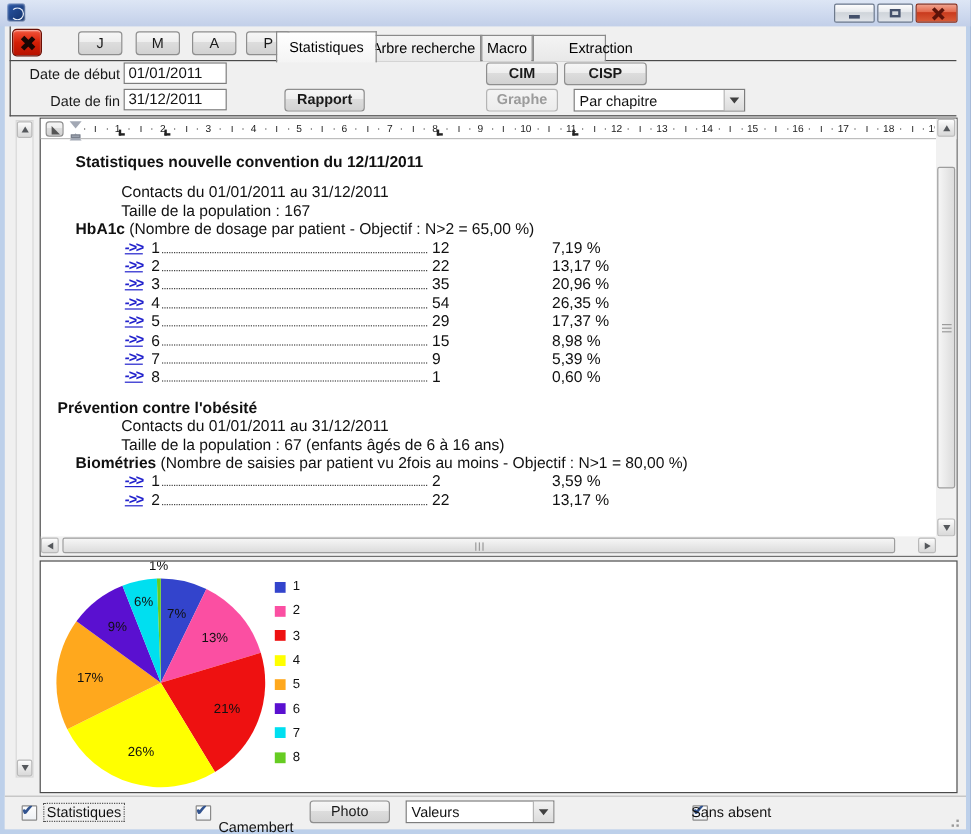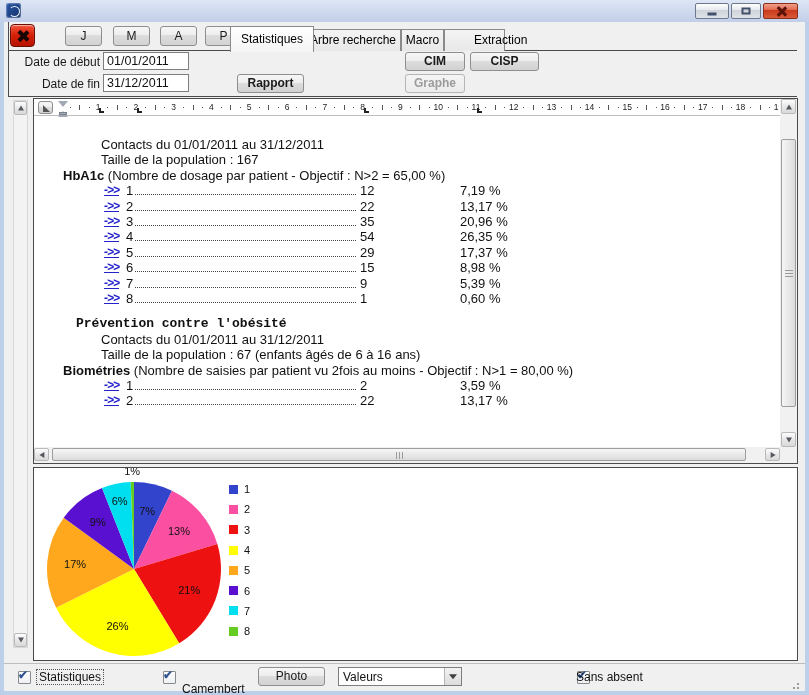--- a/index.html
+++ b/index.html
@@ -129,20 +129,26 @@
 
     <div class="lbl" style="left:10px;top:33px;width:86px;text-align:right;">Date de début</div>
     <div class="tbox" style="left:99px;top:30px;width:86px;">01/01/2011</div>
     <div class="btn ctl-btn bold" style="left:401px;top:30px;width:60px;">CIM</div>
     <div class="btn ctl-btn bold" style="left:466px;top:30px;width:69px;">CISP</div>
 
     <div class="lbl" style="left:10px;top:55px;width:86px;text-align:right;">Date de fin</div>
     <div class="tbox" style="left:99px;top:52px;width:86px;">31/12/2011</div>
     <div class="btn ctl-btn bold" style="left:233px;top:52px;width:67px;">Rapport</div>
     <div class="btn ctl-btn bold disabled" style="left:401px;top:52px;width:60px;">Graphe</div>
+    <div class="combo" style="left:474px;top:52px;width:143px;">
+      <span class="val">Par chapitre</span>
+      <span class="drop">
+          <span class="arrow-down"></span>
+        </span>
+    </div>
     <div class="divider"></div>
 
     <div class="left-sb">
       <div class="sb-btn" style="left:0px;top:0px;width:13px;height:14px;">
           <span class="tri up"></span>
         </div>
       <div class="sb-btn" style="left:0px;bottom:0px;width:13px;height:14px;">
           <span class="tri dn"></span>
         </div>
     </div>
@@ -232,20 +238,21 @@
             <span class="tabstop" style="left: 443px;"></span>
           </div>
         <div class="btn tabsel">
             <span class="g"></span>
           </div>
         <div class="ind-top"></div>
         <div class="ind-bot"></div>
         <div class="ind-box"></div>
       </div>
       <div class="doccontent">
+          <div class="dline bold" style="margin-left: 29px;">Statistiques nouvelle convention du 12/11/2011</div>
           <div class="dblank"></div>
           <div class="dline " style="margin-left: 67px;">Contacts du 01/01/2011 au 31/12/2011</div>
           <div class="dline " style="margin-left: 67px;">Taille de la population : 167</div>
           <div class="dline " style="margin-left: 29px;"><span class="bold">HbA1c</span><span> (Nombre de dosage par patient - Objectif : N&gt;2 = 65,00 %)</span></div>
           <div class="drow">
             <span class="dlink">-&gt;&gt;</span>
             <span class="dnum">1</span>
             <span class="dleader"></span>
             <span class="dcount">12</span>
             <span class="dpct">7,19 %</span>
@@ -293,21 +300,21 @@
             <span class="dpct">5,39 %</span>
           </div>
           <div class="drow">
             <span class="dlink">-&gt;&gt;</span>
             <span class="dnum">8</span>
             <span class="dleader"></span>
             <span class="dcount">1</span>
             <span class="dpct">0,60 %</span>
           </div>
           <div class="dblank"></div>
-          <div class="dline bold" style="margin-left: 42px; font-family: Liberation Mono, monospace;">Prévention contre l'obésité</div>
+          <div class="dline bold" style="margin-left: 14px;">Prévention contre l'obésité</div>
           <div class="dline " style="margin-left: 67px;">Contacts du 01/01/2011 au 31/12/2011</div>
           <div class="dline " style="margin-left: 67px;">Taille de la population : 67 (enfants âgés de 6 à 16 ans)</div>
           <div class="dline " style="margin-left: 29px;"><span class="bold">Biométries</span><span> (Nombre de saisies par patient vu 2fois au moins - Objectif : N&gt;1 = 80,00 %)</span></div>
           <div class="drow">
             <span class="dlink">-&gt;&gt;</span>
             <span class="dnum">1</span>
             <span class="dleader"></span>
             <span class="dcount">2</span>
             <span class="dpct">3,59 %</span>
           </div>

